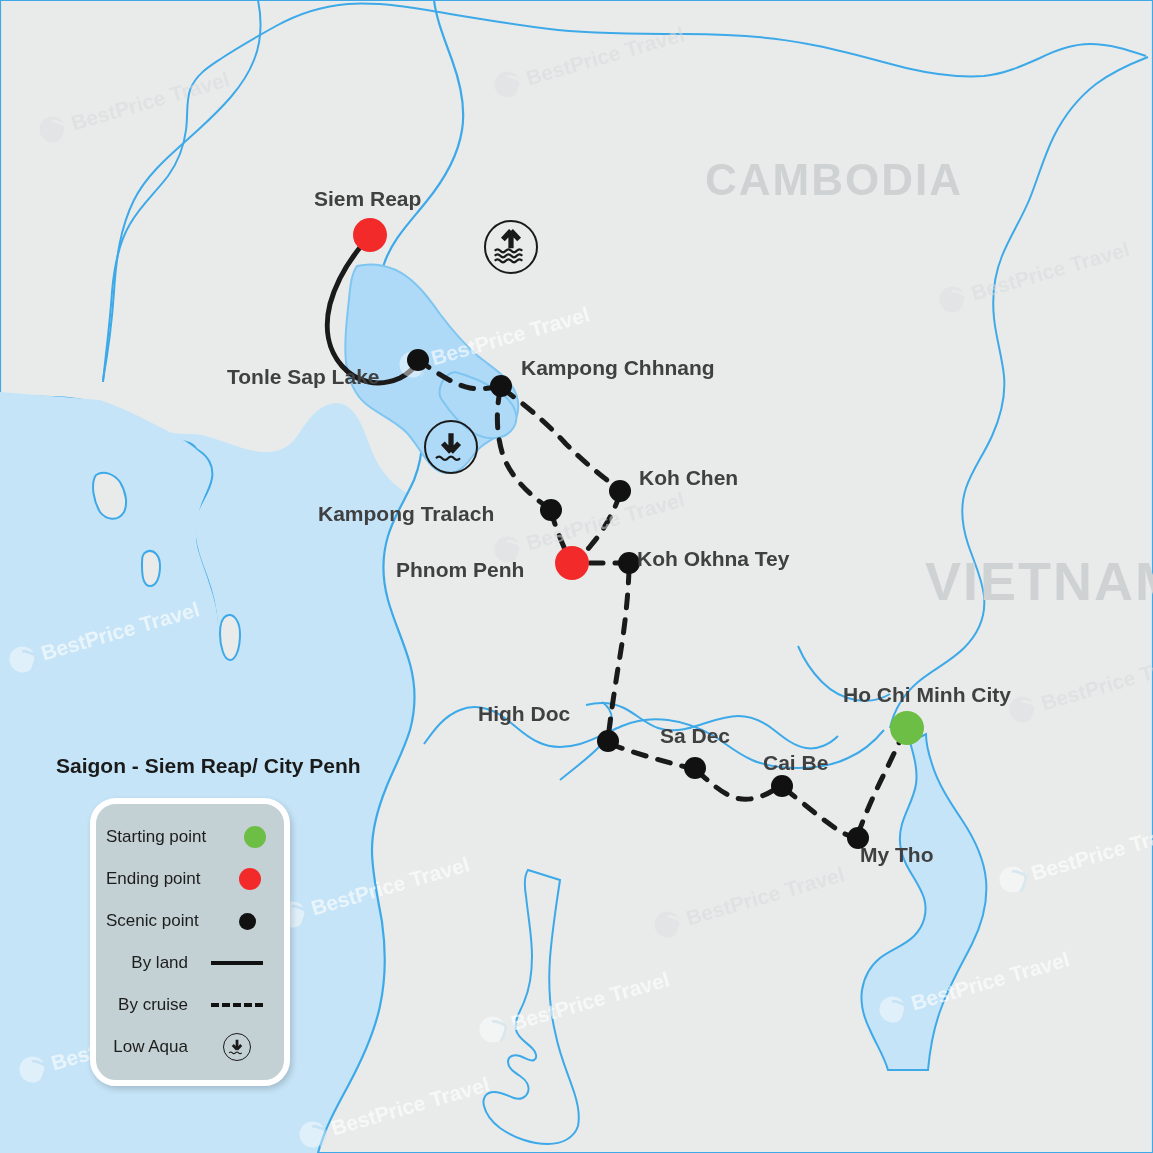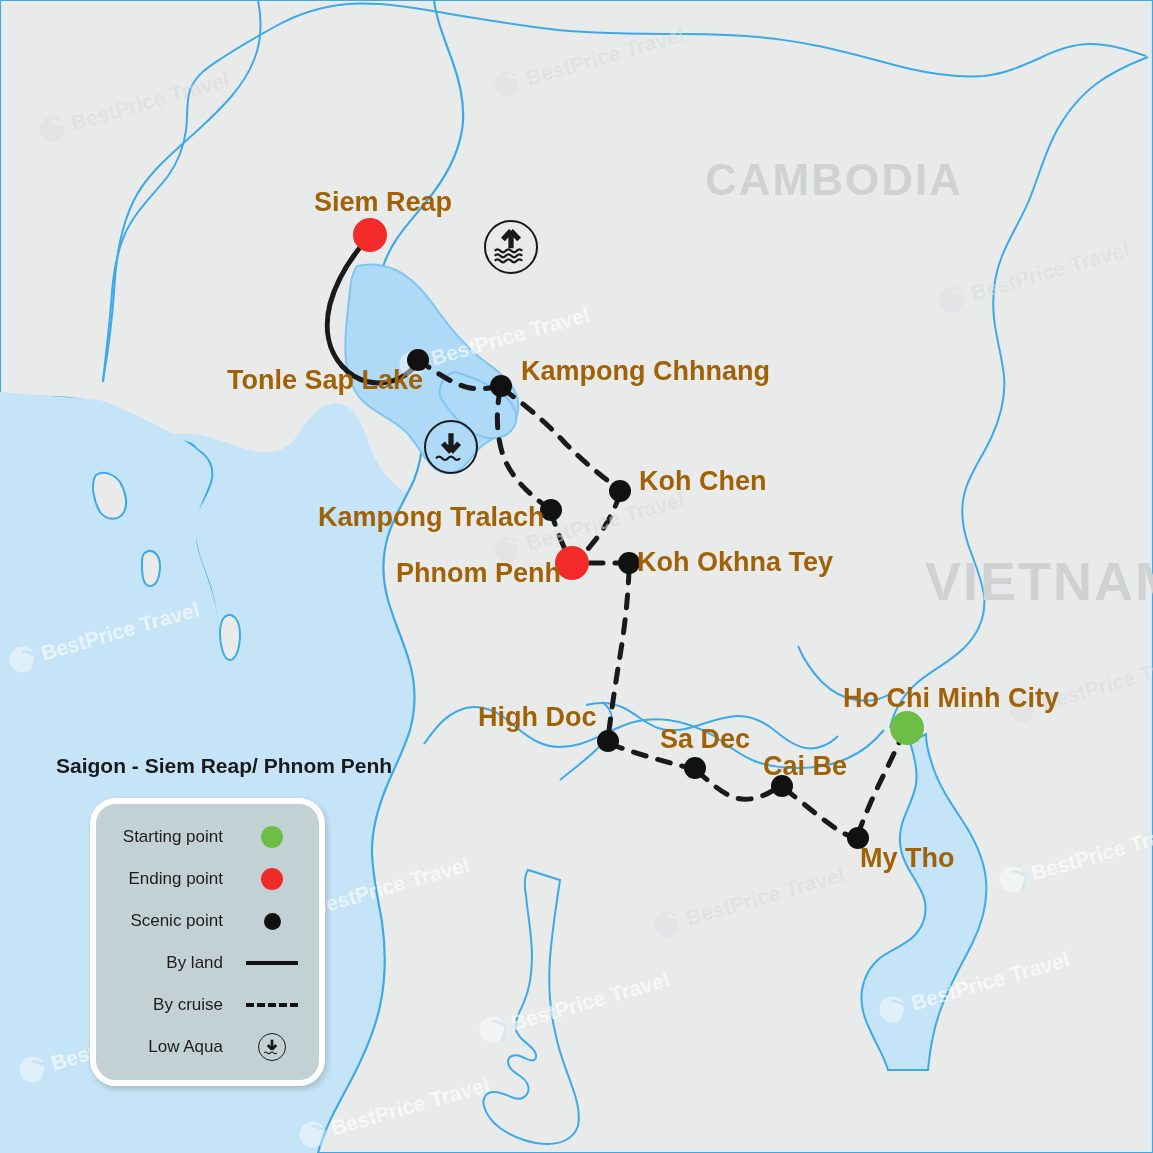--- a/index.html
+++ b/index.html
@@ -56,22 +56,22 @@
     font-weight:700;
     letter-spacing:2px;
     color:#cfd2d3;
     pointer-events:none;
   }
 
   
   .city-label{
     position:absolute;
     font-weight:700;
-    font-size:27px;
-    color:#a16207;
+    font-size:21px;
+    color:#404040;
     white-space:nowrap;
   }
 
   
   .dot{position:absolute;border-radius:50%;}
   .dot.scenic{width:22px;height:22px;background:#111111;}
   .dot.end{width:34px;height:34px;background:#f32a2a;}
   .dot.start{width:34px;height:34px;background:#6dbe45;}
 
   
@@ -89,21 +89,21 @@
     font-weight:700;
     font-size:21px;
     color:#1a1a1a;
     white-space:nowrap;
   }
 
   
   #legend{
     position:absolute;
     left:90px;top:798px;
-    width:235px;
+    width:200px;
     background:#c3d0d4;
     border:6px solid #ffffff;
     border-radius:26px;
     box-sizing:border-box;
     padding:12px 16px 12px 10px;
     box-shadow:2px 3px 6px rgba(0,0,0,.18);
   }
   .legend-row{
     display:flex;align-items:center;
     height:42px;
@@ -506,21 +506,21 @@
         </svg>
       </div>
       <div class="tide" style="left: 424px; top: 420px;">
         <svg viewBox="0 0 40 40">
           <path d="M20 9 L20 24 M20 24 L13.5 17 M20 24 L26.5 17" fill="none" stroke="#1a1a1a" stroke-width="4.2" stroke-linecap="butt" stroke-linejoin="miter"></path>
           <path d="M8 29 q2.4 -2.6 4.8 0 q2.4 2.6 4.8 0 q2.4 -2.6 4.8 0 q2.4 2.6 4.8 0" fill="none" stroke="#1a1a1a" stroke-width="1.8"></path>
         </svg>
       </div>
     </div>
 
-  <div class="map-title" style="left:56px;top:754px;">Saigon - Siem Reap/ Phnom Penh</div>
+  <div class="map-title" style="left:56px;top:754px;">Saigon - Siem Reap/ City Penh</div>
 
   <div id="legend">
       <div class="legend-row">
         <div class="legend-label">Starting point</div>
         <div class="legend-mark">
           <span class="sw-dot green"></span>
         </div>
       </div>
       <div class="legend-row">
         <div class="legend-label">Ending point</div>

